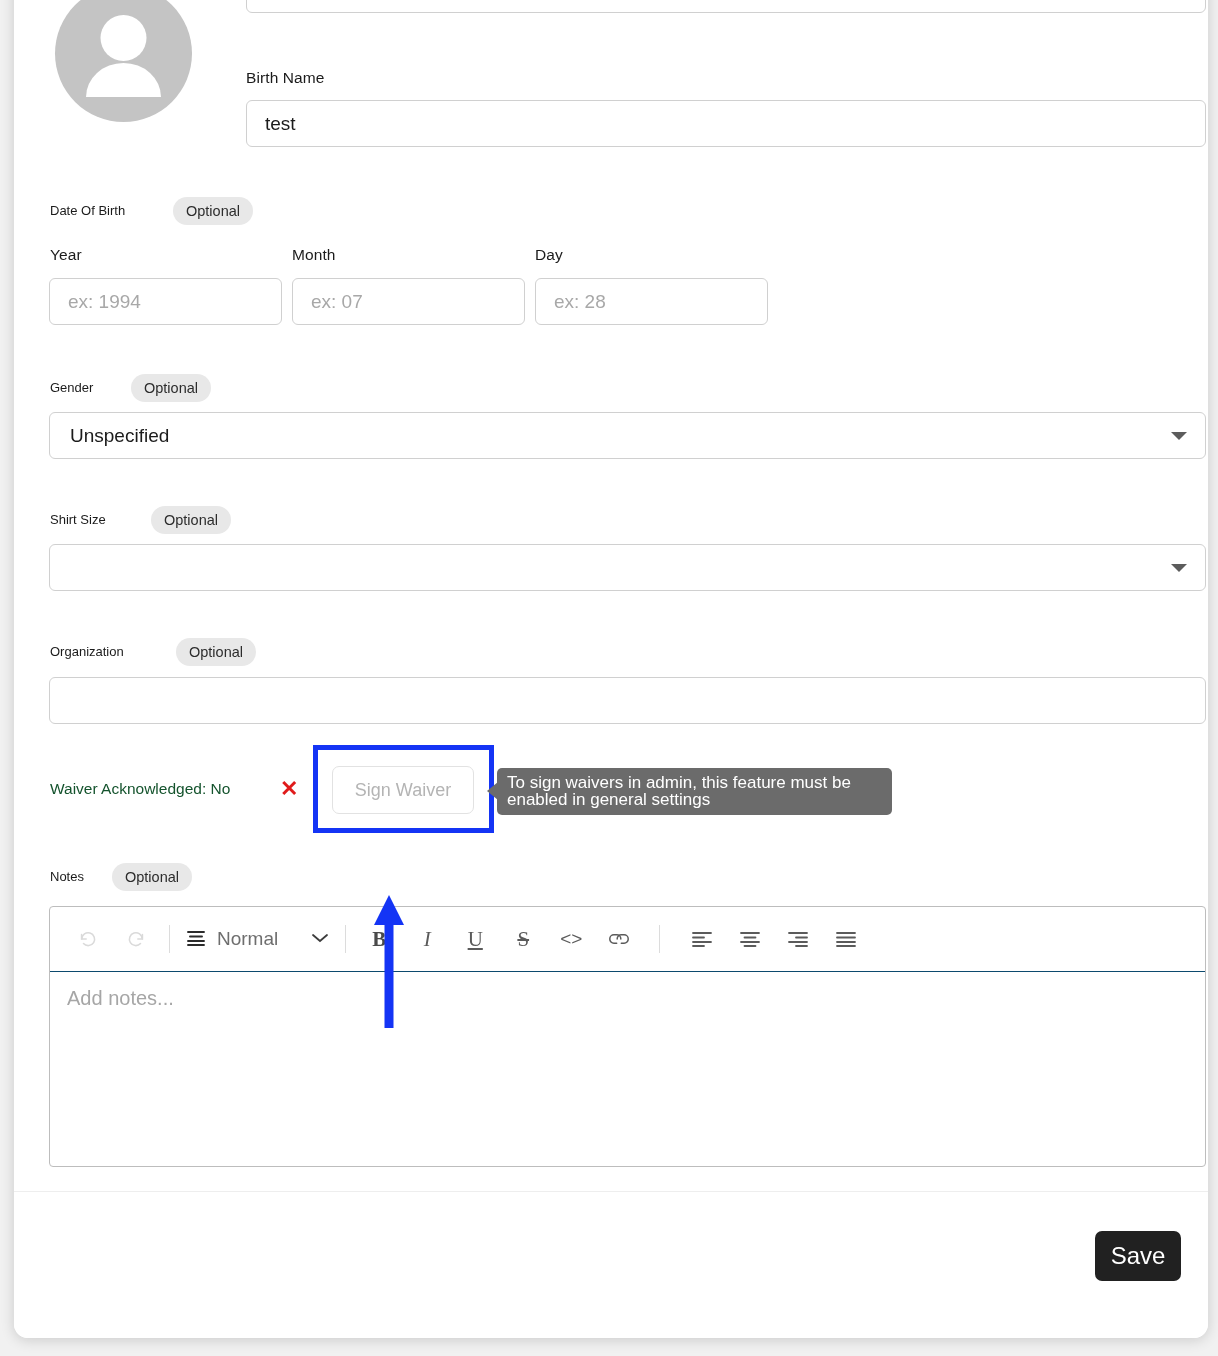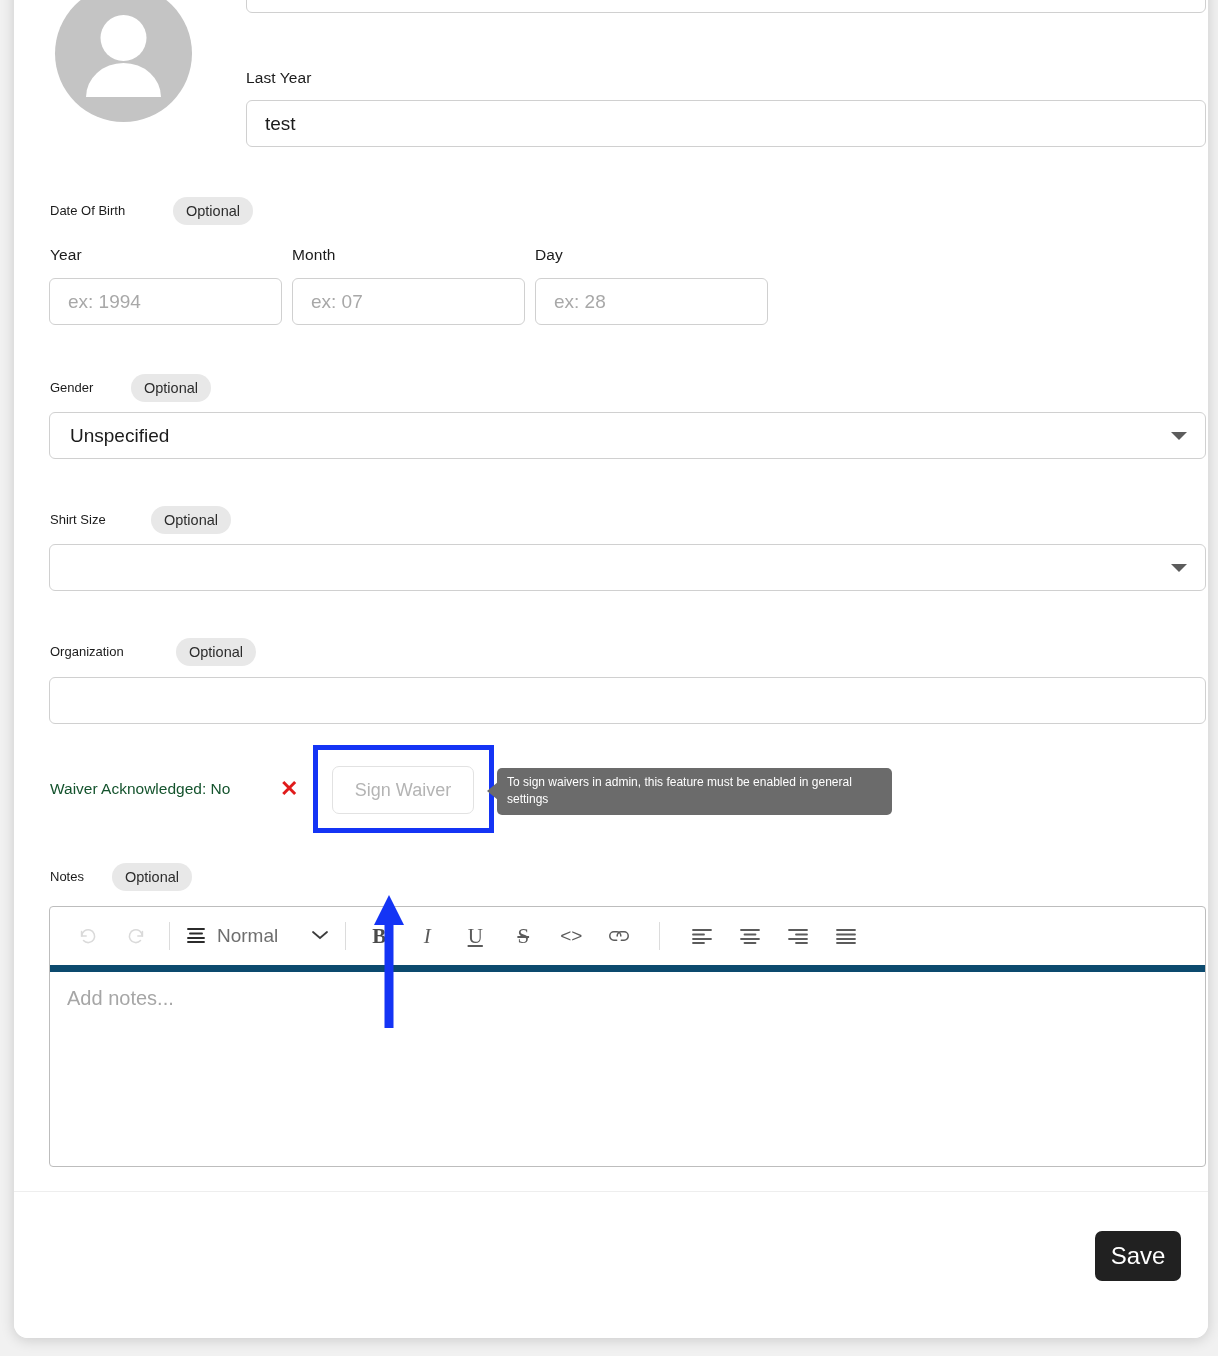--- a/index.html
+++ b/index.html
@@ -143,21 +143,21 @@
     background: transparent;
     pointer-events: none;
   }
   #waiver-tooltip {
     position: absolute;
     left: 483px; top: 808px;
     width: 395px; height: 47px;
     background: #6b6b6b;
     border-radius: 5px;
     color: #ffffff;
-    font-size: 12px;
+    font-size: 17px;
     line-height: 17px;
     padding: 6px 10px 0 10px;
   }
   #waiver-tooltip-arrow {
     position: absolute;
     left: 473px; top: 822px;
     width: 0; height: 0;
     border-top: 9px solid transparent;
     border-bottom: 9px solid transparent;
     border-right: 11px solid #6b6b6b;
@@ -169,21 +169,21 @@
     left: 35px; top: 946px;
     width: 1157px; height: 261px;
     background: #fff;
     border: 1px solid #bdbdbd;
     border-radius: 4px;
   }
   #notes-toolbar {
     position: absolute;
     left: 0; top: 0;
     width: 100%; height: 65px;
-    border-bottom: 7px solid #0c4a6e;
+    border-bottom: 1px solid #0c4a6e;
     display: flex;
     align-items: center;
     padding-left: 14px;
   }
   .tb-btn {
     width: 48px; height: 48px;
     display: flex;
     align-items: center;
     justify-content: center;
     background: transparent;
@@ -264,21 +264,21 @@
 
     <div class="avatar">
       <svg width="137" height="137" viewBox="0 0 137 137">
         <circle cx="68.5" cy="53" r="23" fill="#ffffff"></circle>
         <path d="M31 112 a37.5 34 0 0 1 75 0 z" fill="#ffffff"></path>
       </svg>
     </div>
 
     <input class="txt-input" id="first-name-input" style="left: 232px; top: 6px; width: 960px; height: 47px;" value="test">
 
-    <div class="field-label" style="left:232px; top:109px;">Last Year</div>
+    <div class="field-label" style="left:232px; top:109px;">Birth Name</div>
     <input class="txt-input" id="last-name-input" style="left: 232px; top: 140px; width: 960px; height: 47px;" value="test">
 
     <div class="section-label" style="left:36px; top:243px;">Date Of Birth</div>
     <div class="opt-badge" style="left:159px; top:237px;">Optional</div>
 
     <div class="field-label" style="left:36px; top:286px;">Year</div>
     <input class="txt-input" id="dob-year-input" style="left: 35px; top: 318px; width: 233px; height: 47px;" placeholder="ex: 1994">
 
     <div class="field-label" style="left:278px; top:286px;">Month</div>
     <input class="txt-input" id="dob-month-input" style="left: 278px; top: 318px; width: 233px; height: 47px;" placeholder="ex: 07">

